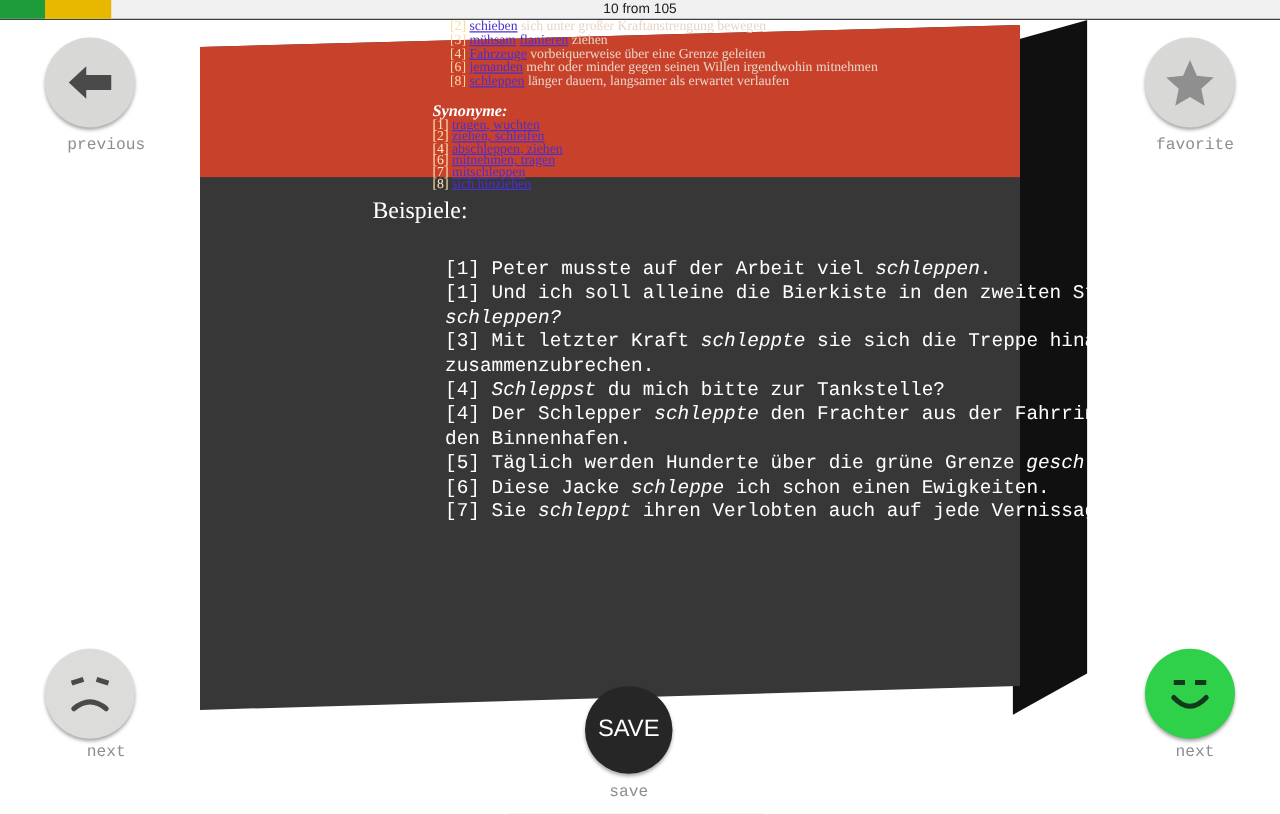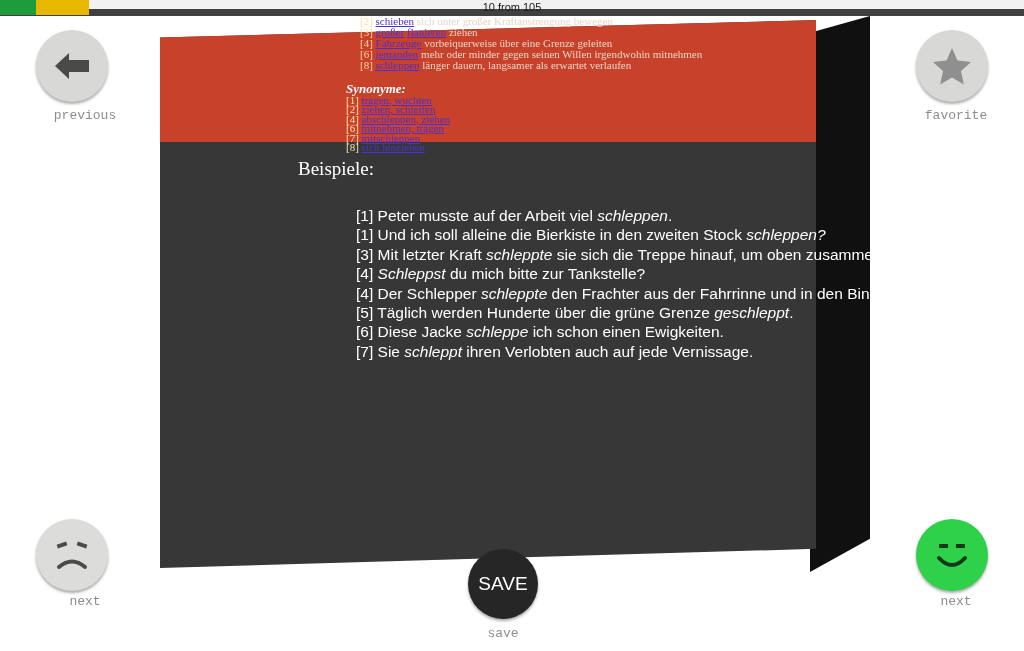--- a/index.html
+++ b/index.html
@@ -15,21 +15,21 @@
     position: relative;
   }
 
   
   #topbar {
     position: absolute;
     top: 0; left: 0;
     width: 1024px;
     height: 16px;
     background: #f0f0f0;
-    border-bottom: 7px solid #404040;
+    border-bottom: 1px solid #404040;
     box-sizing: border-box;
   }
   #progress-green {
     position: absolute;
     top: 0; left: 0;
     width: 36px;  height: 15px;
     background: #1e9c3c;
   }
   #progress-yellow {
     position: absolute;
@@ -137,21 +137,21 @@
     color: #ffffff;
     font-family: "Liberation Serif", serif;
     font-size: 19px;
   }
   #examples {
     position: absolute;
     left: 196px;
     top: 190px;
     width: 640px;
     color: #ffffff;
-    font-family: Liberation Sans, sans-serif;
+    font-family: Liberation Mono, monospace;
     font-size: 15.5px;
     line-height: 19.4px;
   }
   #examples .ex { margin: 0; padding: 0; }
   #examples i { font-style: italic; }
 
   
   .rbtn {
     position: absolute;
     width: 72px;
@@ -220,21 +220,21 @@
     </div>
 
     <div id="overflow-text">
       <div>
         <span class="mnum">[2]</span>
         <span class="lnk">schieben</span>
         <span>sich unter großer Kraftanstrengung bewegen</span>
       </div>
       <div>
         <span class="mnum">[3]</span>
-        <span class="lnk">großer</span>
+        <span class="lnk">mühsam</span>
         <span class="lnk">flanieren</span>
         <span>ziehen</span>
       </div>
       <div>
         <span class="mnum">[4]</span>
         <span class="lnk">Fahrzeuge</span>
         <span>vorbeiquerweise über eine Grenze geleiten</span>
       </div>
       <div>
         <span class="mnum">[6]</span>

